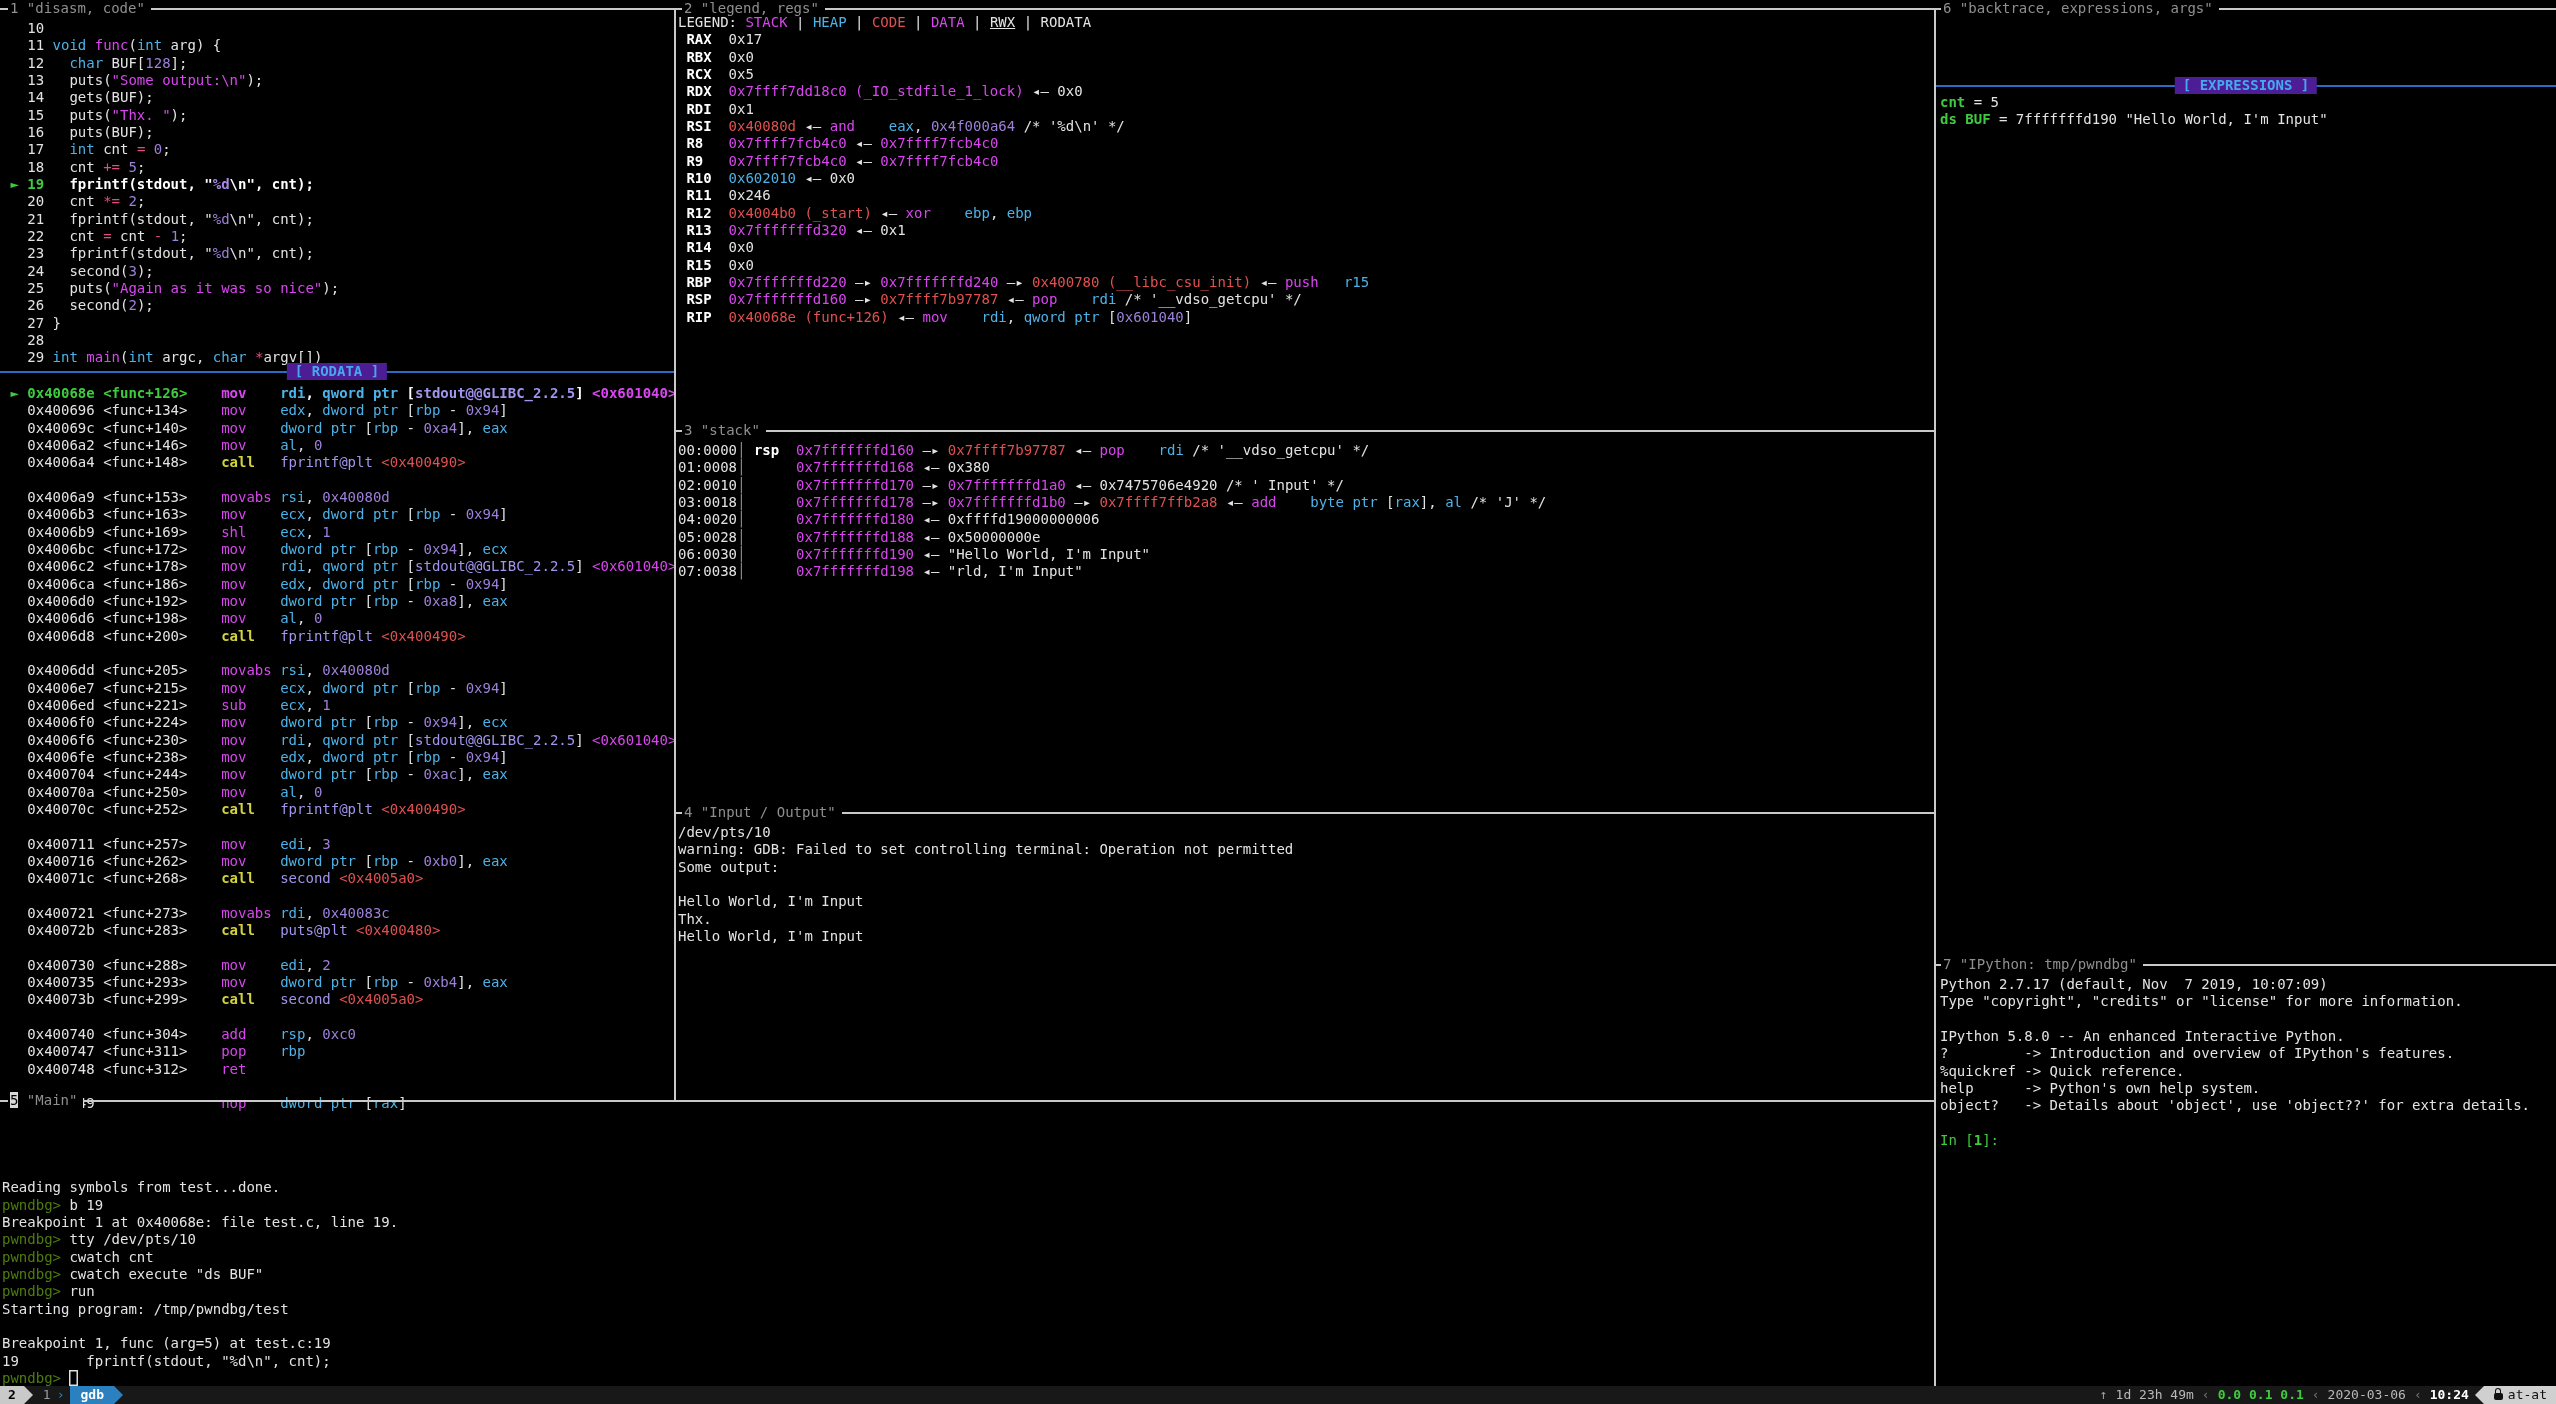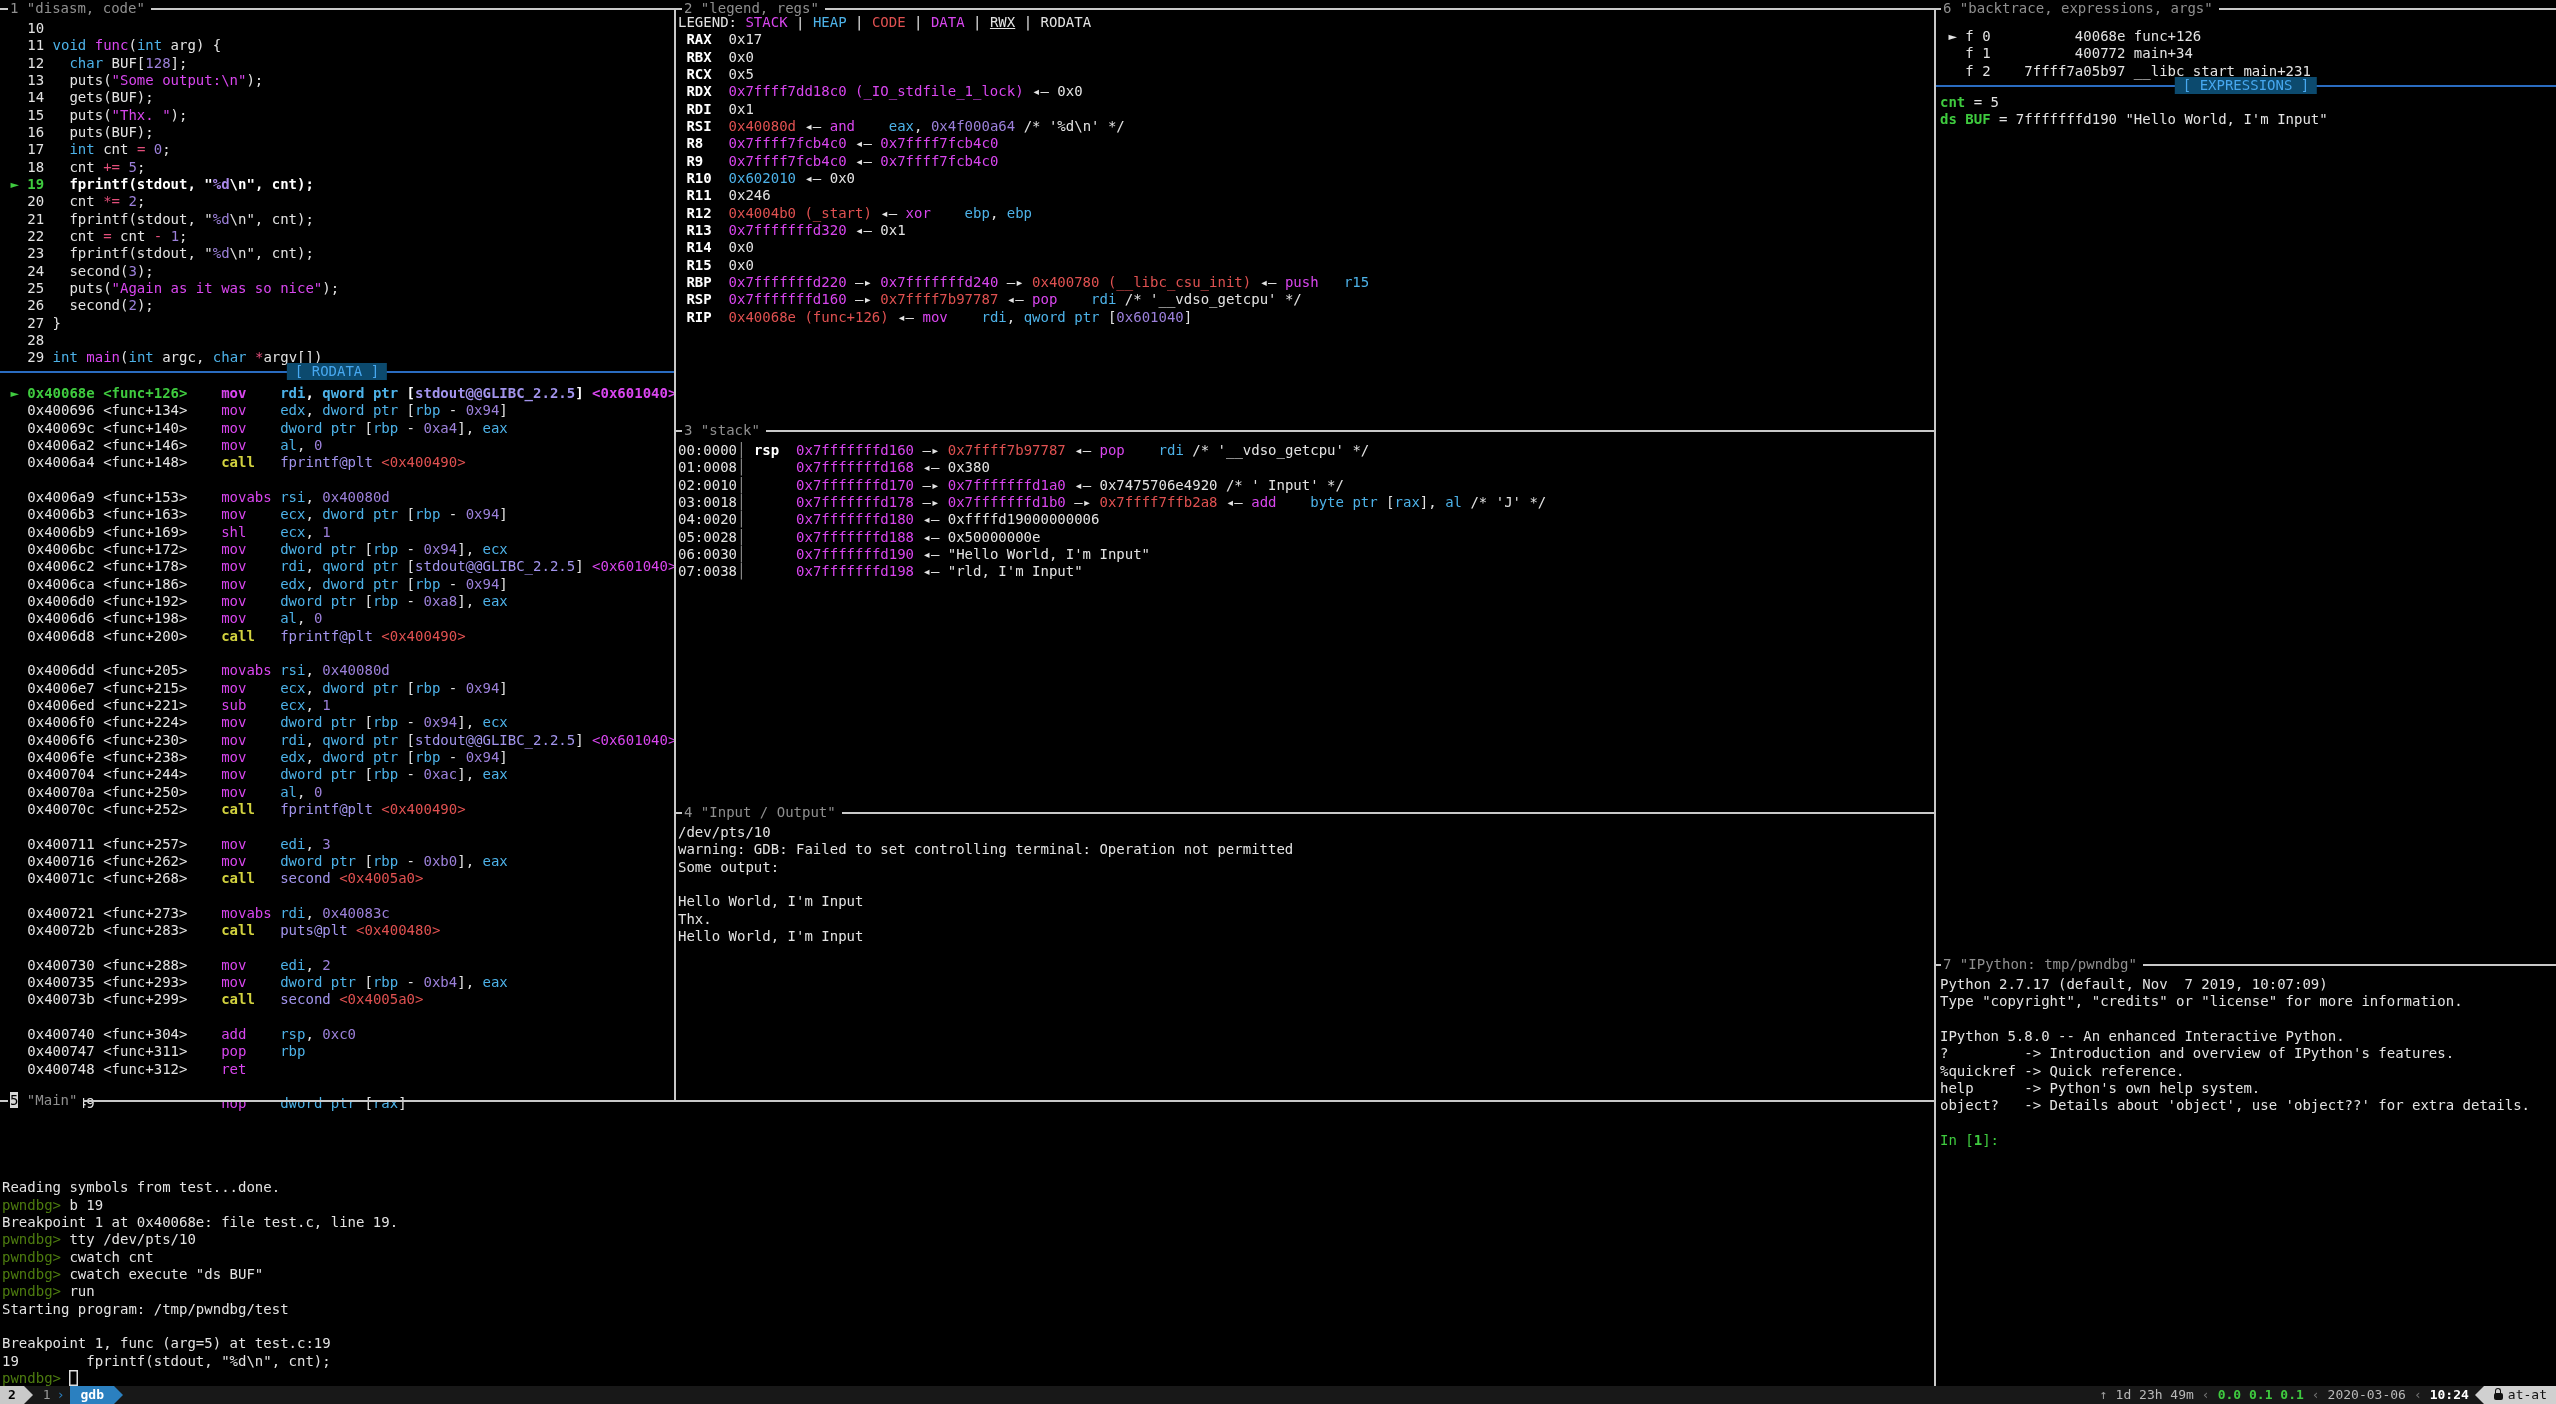--- a/index.html
+++ b/index.html
@@ -26,21 +26,21 @@
   .gb{color:#3fcb3f;font-weight:bold}
   .rp{color:#4d7c0f;font-weight:normal}
   .un{text-decoration:underline}
   .rev{background:#d9d9d9;color:#000}
   .cur{box-shadow:inset 0 0 0 1.5px #dedede}
   
   .hb{position:absolute;height:2px;background:#c9c9c9;z-index:1}
   .vb{position:absolute;width:2px;background:#c9c9c9;z-index:1}
   .hbb{position:absolute;height:2px;background:#2a6cc0;z-index:1}
   .ptitle{position:absolute;background:#000;color:#8f8f8f;padding:0 6px 0 2px;white-space:pre;z-index:2;height:17.33px}
-  .shead{position:absolute;background:#0c4a6e;color:#47a8f0;font-weight:normal;padding:0 8px;white-space:pre;z-index:2;transform:translateX(-50%);height:17.33px}
+  .shead{position:absolute;background:#4c1d95;color:#47a8f0;font-weight:bold;padding:0 8px;white-space:pre;z-index:2;transform:translateX(-50%);height:17.33px}
   
   .statusbar{position:absolute;left:0;top:1386px;width:2556px;height:18px;background:#181818;
              display:flex;align-items:center;font-size:13px;z-index:3}
   .st-left{display:flex;align-items:center;height:18px}
   .st-right{display:flex;align-items:center;height:18px;margin-left:auto}
   .seg-session{background:#c9c9c9;color:#000;font-weight:bold;padding:0 8px;height:18px;display:inline-flex;align-items:center}
   .arr{width:0;height:0;border-top:9px solid transparent;border-bottom:9px solid transparent;border-left:9px solid #c9c9c9}
   .arr-win{border-left-color:#2b80c0}
   .arr-left{width:0;height:0;border-top:9px solid transparent;border-bottom:9px solid transparent;border-right:9px solid #d0d0d0;margin-left:6px}
   .win-idx{color:#9a9a9a;margin:0 6px 0 10px}
@@ -84,21 +84,20 @@
   <div class="block" style="left:2px;top:12px"><div class="tl"><span class="w">00:0000</span><span class="gy">│</span><span class="w"> </span><span class="bw">rsp</span><span class="w">  </span><span class="ol">0x7fffffffd160</span><span class="w"> —▸ </span><span class="rd">0x7ffff7b97787</span><span class="w"> ◂— </span><span class="ol">pop</span><span class="w">    </span><span class="bl">rdi</span><span class="w"> /* '__vdso_getcpu' */</span></div><div class="tl"><span class="w">01:0008</span><span class="gy">│</span><span class="w">      </span><span class="ol">0x7fffffffd168</span><span class="w"> ◂— 0x380</span></div><div class="tl"><span class="w">02:0010</span><span class="gy">│</span><span class="w">      </span><span class="ol">0x7fffffffd170</span><span class="w"> —▸ </span><span class="ol">0x7fffffffd1a0</span><span class="w"> ◂— 0x7475706e4920 /* ' Input' */</span></div><div class="tl"><span class="w">03:0018</span><span class="gy">│</span><span class="w">      </span><span class="ol">0x7fffffffd178</span><span class="w"> —▸ </span><span class="ol">0x7fffffffd1b0</span><span class="w"> —▸ </span><span class="rd">0x7ffff7ffb2a8</span><span class="w"> ◂— </span><span class="ol">add</span><span class="w">    </span><span class="bl">byte ptr</span><span class="w"> [</span><span class="bl">rax</span><span class="w">], </span><span class="bl">al</span><span class="w"> /* 'J' */</span></div><div class="tl"><span class="w">04:0020</span><span class="gy">│</span><span class="w">      </span><span class="ol">0x7fffffffd180</span><span class="w"> ◂— 0xffffd19000000006</span></div><div class="tl"><span class="w">05:0028</span><span class="gy">│</span><span class="w">      </span><span class="ol">0x7fffffffd188</span><span class="w"> ◂— 0x50000000e</span></div><div class="tl"><span class="w">06:0030</span><span class="gy">│</span><span class="w">      </span><span class="ol">0x7fffffffd190</span><span class="w"> ◂— "Hello World, I'm Input"</span></div><div class="tl"><span class="w">07:0038</span><span class="gy">│</span><span class="w">      </span><span class="ol">0x7fffffffd198</span><span class="w"> ◂— "rld, I'm Input"</span></div></div>
 </div>
 
 <div class="pane" style="left:676px;top:812px;width:1258px;height:288px">
   <div class="ptitle" style="left:6px;top:-8px"><div class="tl"><span class="gy">4 "Input / Output"</span></div></div>
   <div class="block" style="left:2px;top:12px"><div class="tl"><span class="w">/dev/pts/10</span></div><div class="tl"><span class="w">warning: GDB: Failed to set controlling terminal: Operation not permitted</span></div><div class="tl"><span class="w">Some output:</span></div><div class="tl"><span class="w"> </span></div><div class="tl"><span class="w">Hello World, I'm Input</span></div><div class="tl"><span class="w">Thx. </span></div><div class="tl"><span class="w">Hello World, I'm Input</span></div></div>
 </div>
 
 <div class="pane" style="left:1936px;top:0;width:620px;height:964px">
   <div class="ptitle" style="left:5px;top:0"><div class="tl"><span class="gy">6 "backtrace, expressions, args"</span></div></div>
-  <div class="block" style="left:4px;top:28px"><div class="tl"><span class="w"> ► f 0          40068e func+126</span></div><div class="tl"><span class="w">   f 1          400772 main+34</span></div><div class="tl"><span class="w">   f 2    7ffff7a05b97 __libc_start_main+231</span></div></div>
   <div class="hbb" style="left:0;top:85px;width:620px"></div>
   <div class="shead" style="left:310px;top:77px">[ EXPRESSIONS ]</div>
   <div class="block" style="left:4px;top:94px"><div class="tl"><span class="gb">cnt</span><span class="w"> = 5</span></div><div class="tl"><span class="gb">ds BUF</span><span class="w"> = 7fffffffd190 "Hello World, I'm Input"</span></div></div>
 </div>
 
 <div class="pane" style="left:1936px;top:964px;width:620px;height:422px">
   <div class="ptitle" style="left:5px;top:-8px"><div class="tl"><span class="gy">7 "IPython: tmp/pwndbg"</span></div></div>
   <div class="block" style="left:4px;top:12px"><div class="tl"><span class="w">Python 2.7.17 (default, Nov  7 2019, 10:07:09)</span></div><div class="tl"><span class="w">Type "copyright", "credits" or "license" for more information.</span></div><div class="tl"><span class="w"> </span></div><div class="tl"><span class="w">IPython 5.8.0 -- An enhanced Interactive Python.</span></div><div class="tl"><span class="w">?         -&gt; Introduction and overview of IPython's features.</span></div><div class="tl"><span class="w">%quickref -&gt; Quick reference.</span></div><div class="tl"><span class="w">help      -&gt; Python's own help system.</span></div><div class="tl"><span class="w">object?   -&gt; Details about 'object', use 'object??' for extra details.</span></div><div class="tl"><span class="w"> </span></div><div class="tl"><span class="gr">In [</span><span class="gb">1</span><span class="gr">]: </span></div></div>
 </div>
 

